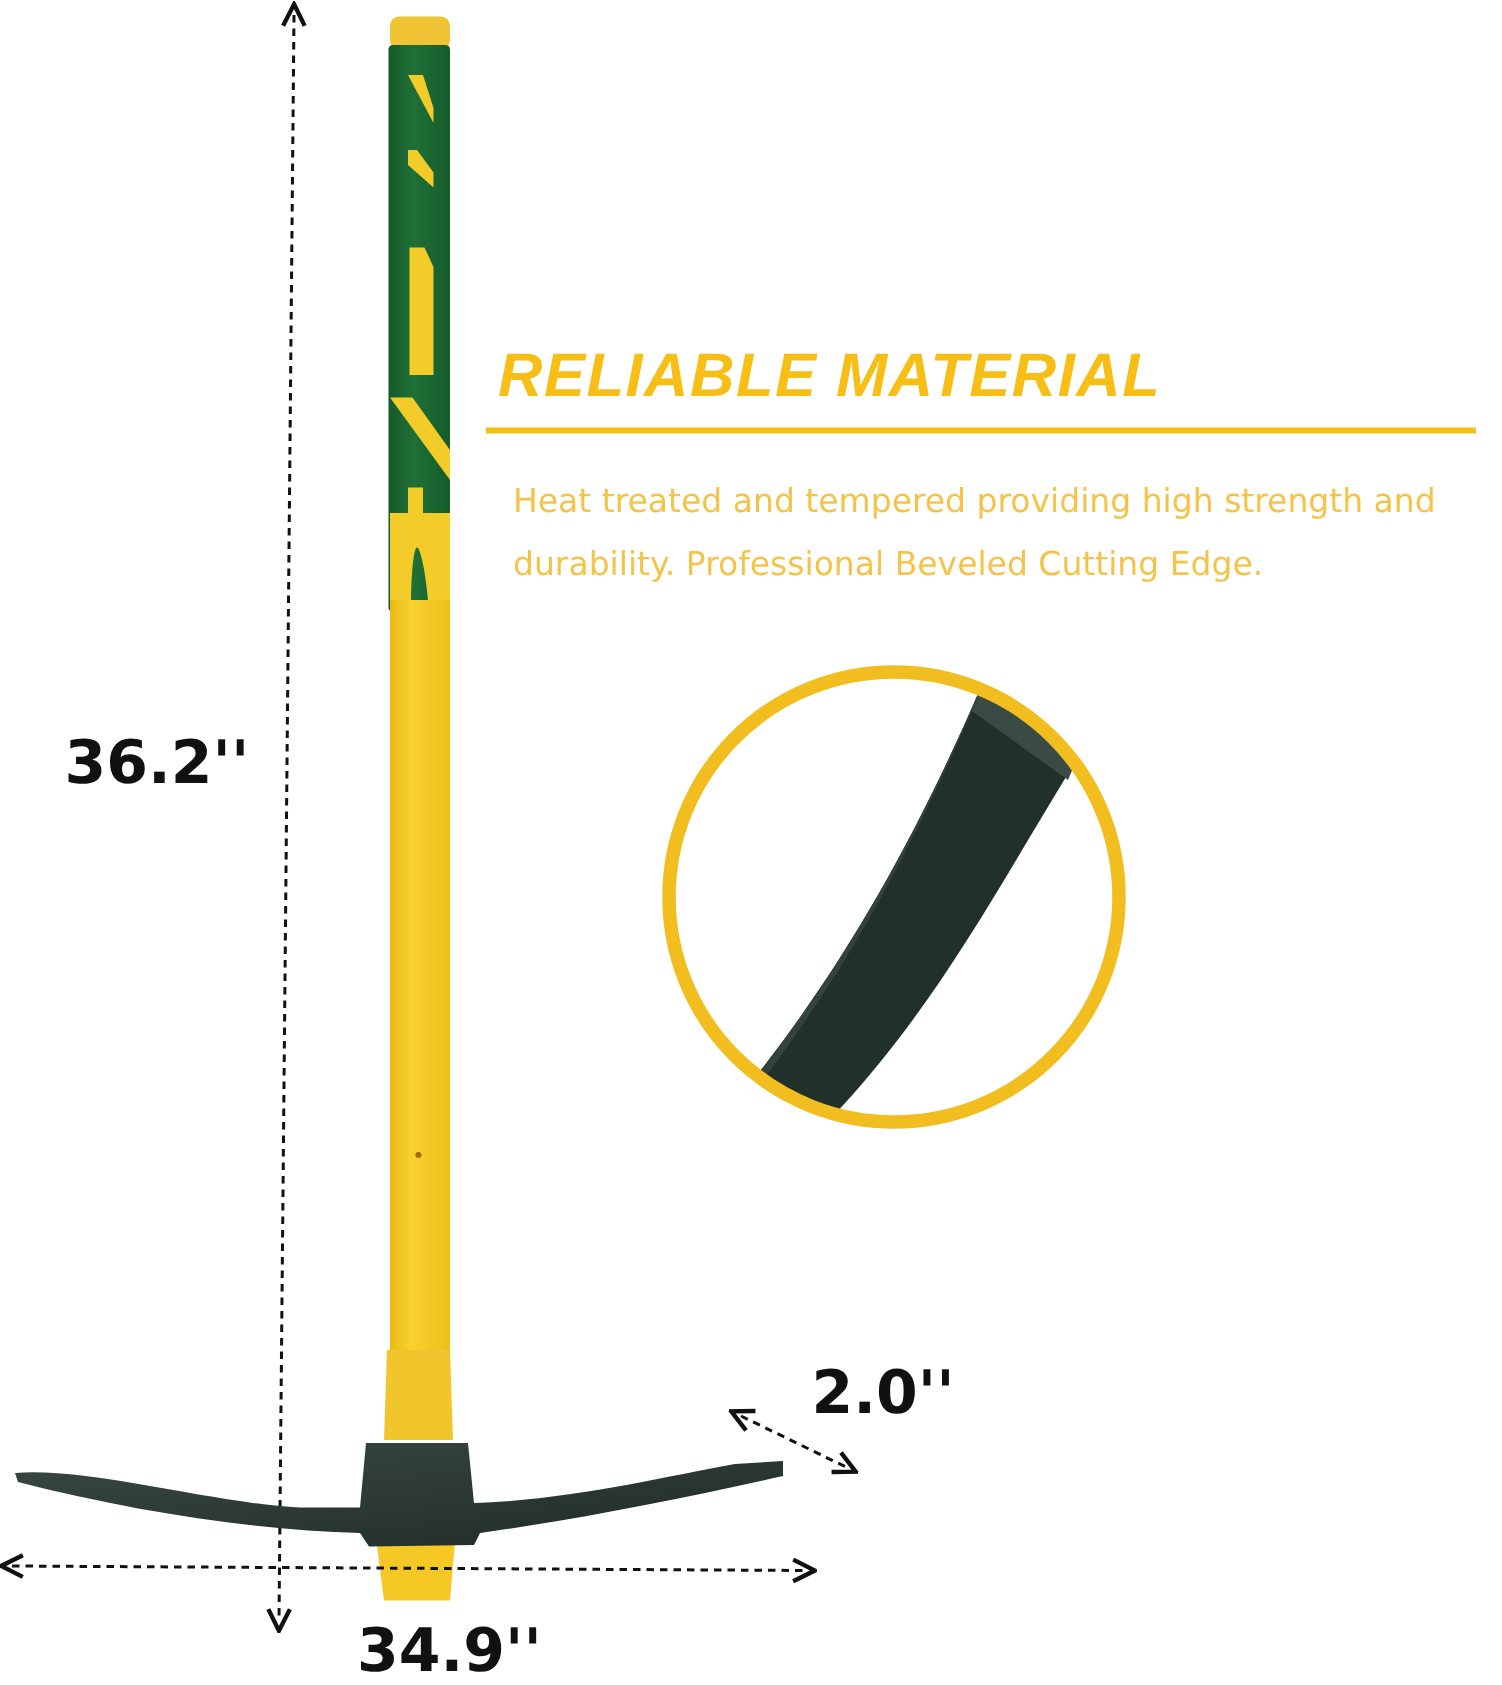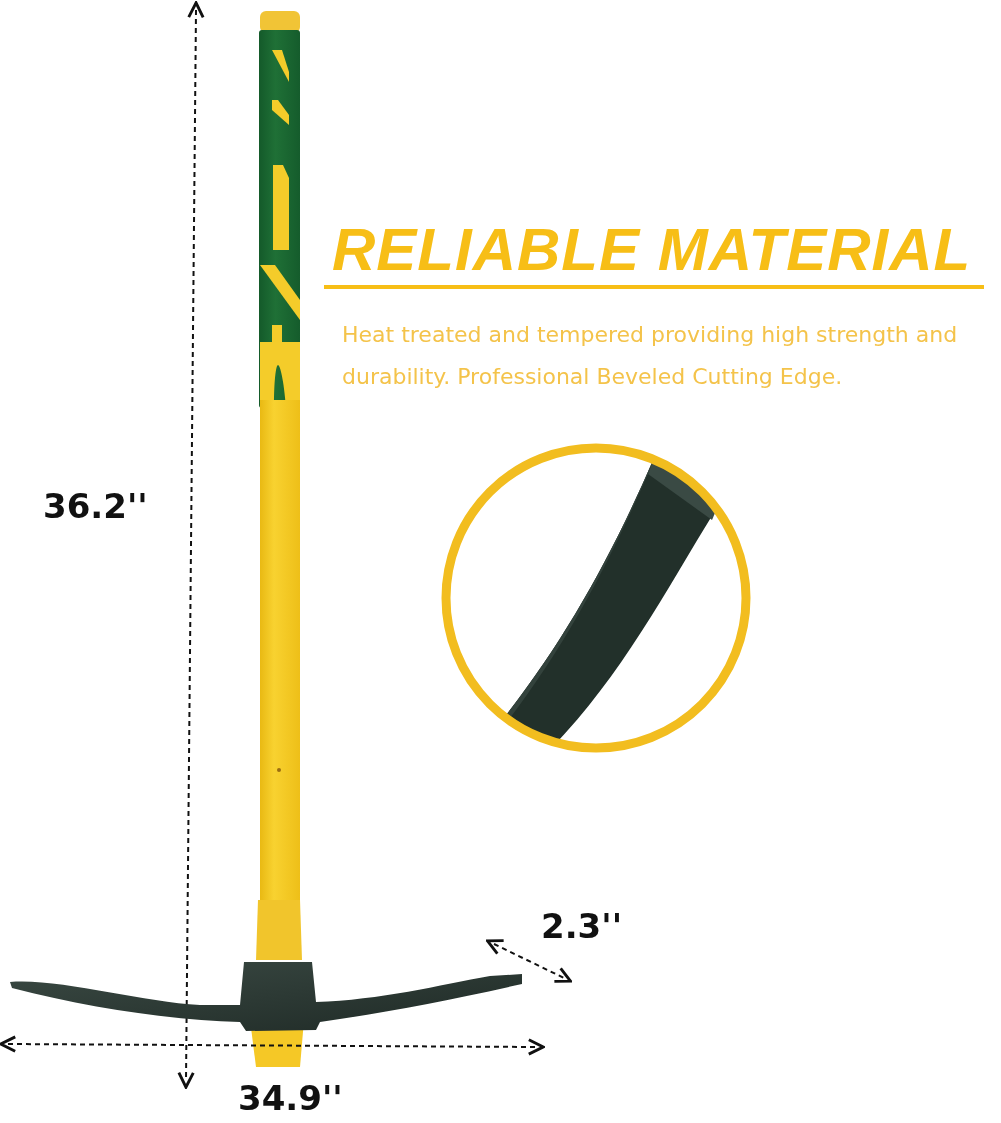--- a/index.html
+++ b/index.html
@@ -1,29 +1,29 @@
 <!DOCTYPE html>
 <html><head>
   <meta charset="utf-8">
   <style>
     html, body { margin: 0; padding: 0; background: #ffffff; }
     body { width: 1001px; height: 1123px; position: relative; overflow: hidden; font-family: "DejaVu Sans", sans-serif; }
     svg.art { position: absolute; left: 0; top: 0; }
     .heading {
       position: absolute; left: 332px; top: 215px; width: 660px;
       font-family: "Liberation Sans", sans-serif; font-weight: bold; font-style: italic;
-      font-size: 60px; letter-spacing: 1px; color: #f7be16; line-height: 70px; white-space: nowrap;
+      font-size: 41px; letter-spacing: 1px; color: #f7be16; line-height: 70px; white-space: nowrap;
     }
     .heading-rule { position: absolute; left: 324px; top: 285px; width: 660px; height: 4px; background: #f7be16; }
     .desc {
       position: absolute; left: 342px; top: 314px; width: 660px;
       font-family: "DejaVu Sans", sans-serif; font-size: 22px; line-height: 42px; color: #f4c34a;
     }
     .dim-label {
-      position: absolute; font-family: "DejaVu Sans", sans-serif; font-weight: bold; font-size: 34px; color: #111111;
+      position: absolute; font-family: "DejaVu Sans", sans-serif; font-weight: bold; font-size: 40px; color: #111111;
       white-space: nowrap;
     }
   </style>
 </head>
 <body>
 
 <svg class="art" width="1001" height="1123" viewBox="0 0 1001 1123">
   <defs>
     <marker id="arrowhead" viewBox="0 0 20 20" refX="10" refY="10" markerWidth="9" markerHeight="9" orient="auto-start-reverse">
       <path d="M2,2 L18,10 L2,18" fill="none" stroke="#111" stroke-width="3.2" stroke-linejoin="miter"></path>
@@ -95,13 +95,13 @@
     <circle cx="596" cy="598" r="150" fill="none" stroke="#f2bd1f" stroke-width="9"></circle>
   </g>
 </svg>
 
 <div class="heading">RELIABLE MATERIAL</div>
 <div class="heading-rule"></div>
 <div class="desc">Heat treated and tempered providing high strength and durability. Professional Beveled Cutting Edge.</div>
 
 <div class="dim-label" style="left:43px; top:486px;">36.2''</div>
 <div class="dim-label" style="left:238px; top:1078px;">34.9''</div>
-<div class="dim-label" style="left:541px; top:906px;">2.3''</div>
+<div class="dim-label" style="left:541px; top:906px;">2.0''</div>
 
 </body></html>

